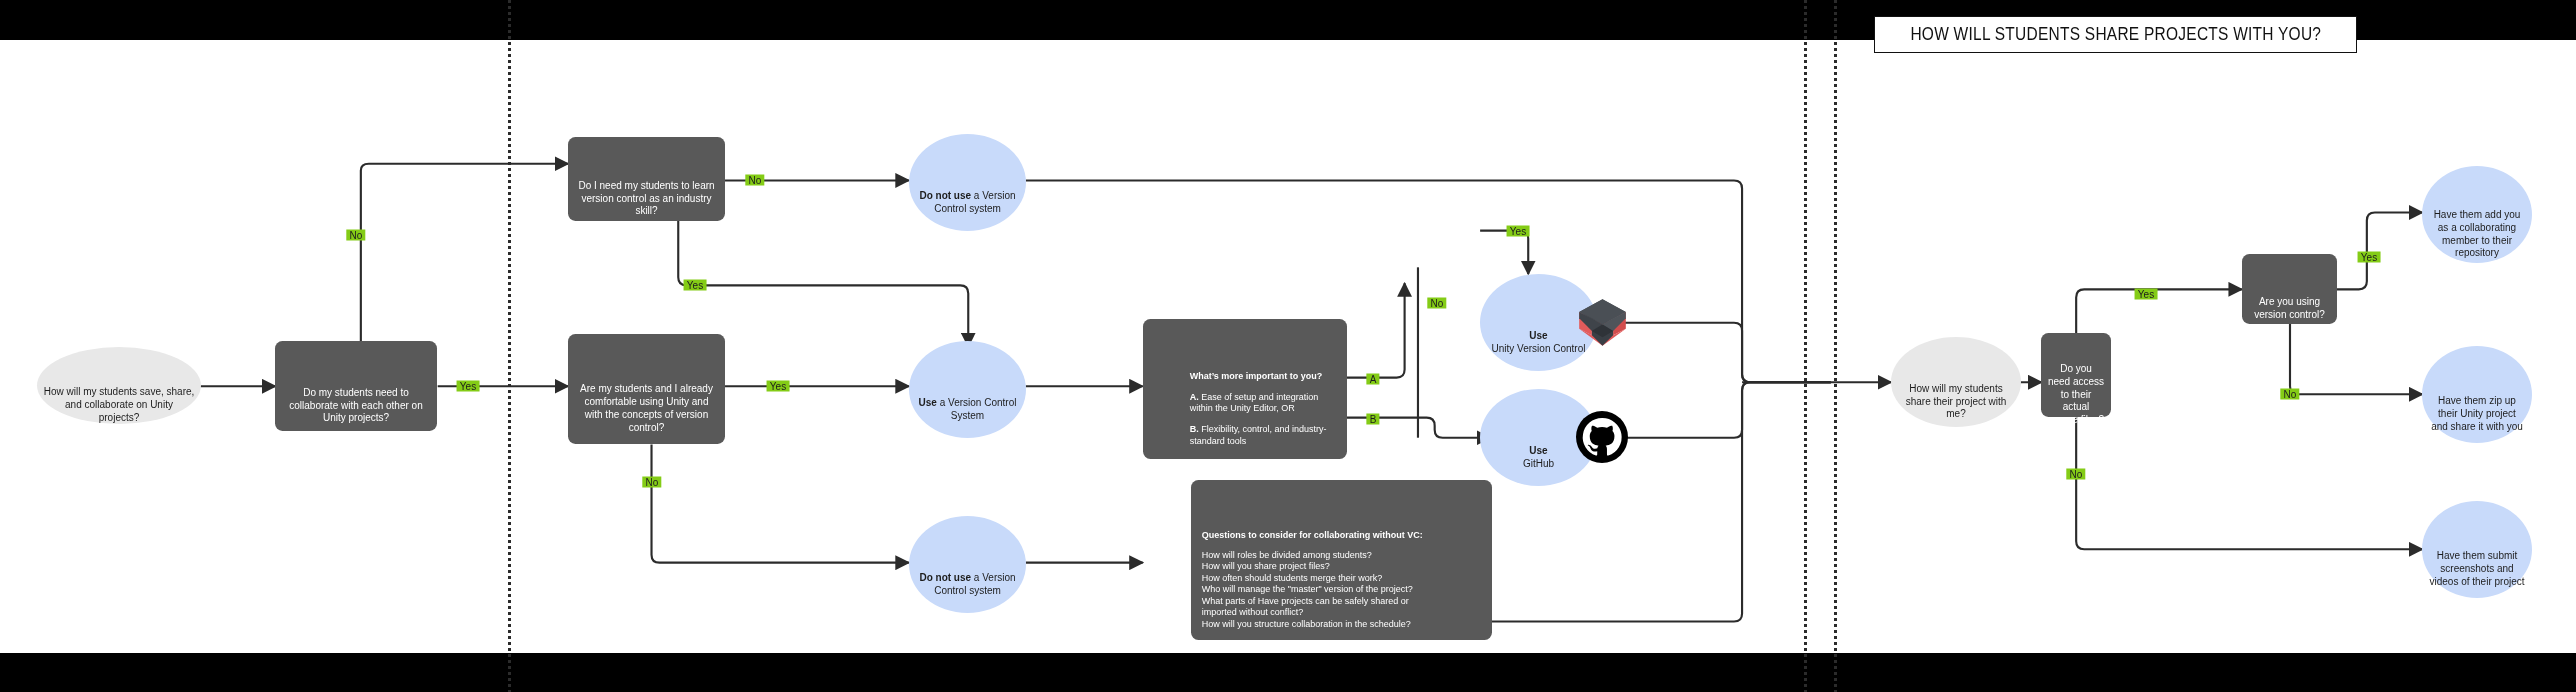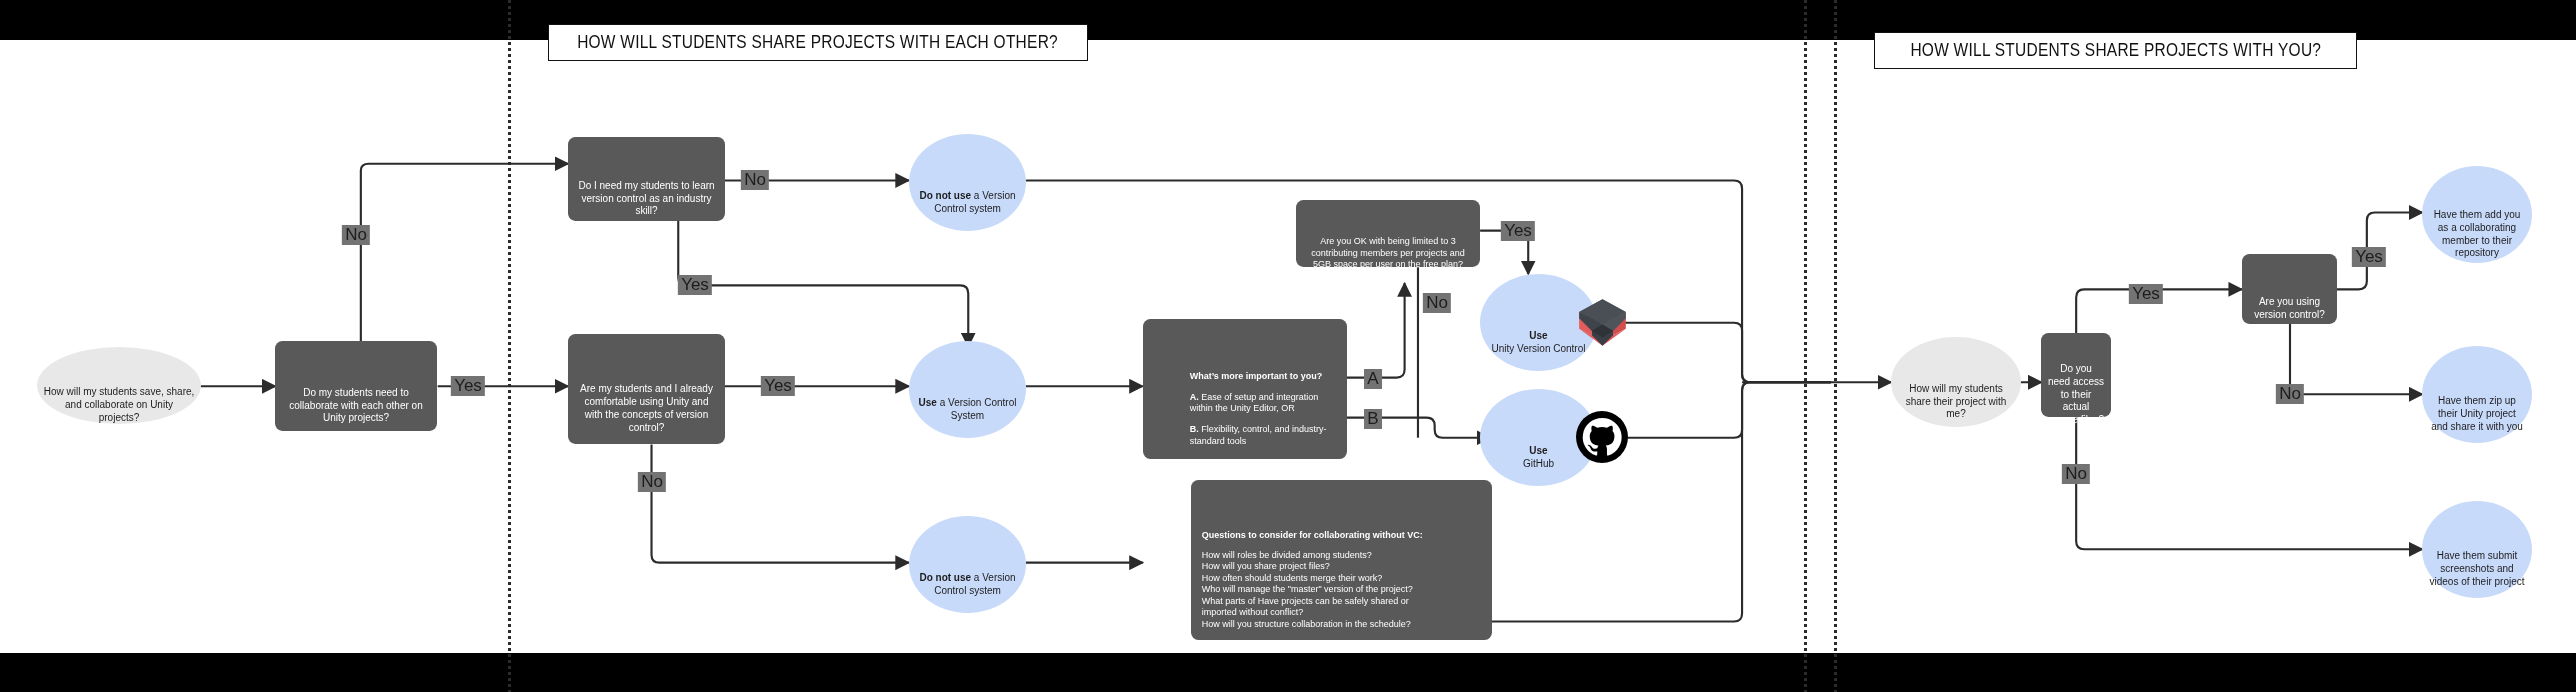--- a/index.html
+++ b/index.html
@@ -31,41 +31,38 @@
   .decision{background:#595959;color:#fff;border-radius:7.4px;font-size:10px;}
   .decision.left-align{justify-content:flex-start;text-align:left;}
   .decision.left-align .inner{padding:0 10.7px;}
   .outcome{background:#c8dafa;color:#1d1d1d;border-radius:50%;font-size:10px;}
   .outcome b{font-weight:700;}
   .decision b{font-weight:700;}
   .tiny{font-size:9px;}
   .smaller{font-size:10px;}
 
   
-  .elabel{position:absolute;font-size:17px;color:#1d1d1d;background:#737373;padding:0 3.3px;
+  .elabel{position:absolute;font-size:10px;color:#1d1d1d;background:#84cc16;padding:0 3.3px;
           transform:translate(-50%,-50%);white-space:nowrap;}
 
   
   .logo{position:absolute;}
 </style>
 </head>
 <body>
 
 <div id="stage">
 
   <div class="canvas-band"></div>
 
   <div class="lane-sep" style="left:508px;"></div>
   <div class="lane-sep" style="left:1804px;"></div>
   <div class="lane-sep" style="left:1834px;"></div>
 
-  <div class="banner" style="left:548px;top:24px;width:538px;height:35px;">
-    <span>HOW WILL STUDENTS SHARE PROJECTS WITH EACH OTHER?</span>
-  </div>
-  <div class="banner" style="left:1874px;top:32px;width:481px;height:35px;">
+  <div class="banner" style="left:1874px;top:16px;width:481px;height:35px;">
     <span>HOW WILL STUDENTS SHARE PROJECTS WITH YOU?</span>
   </div>
 
   <svg id="wires" viewBox="0 0 3855 1037">
     <defs>
       <marker id="ah" viewBox="0 0 10 10" refX="9" refY="5" markerWidth="7" markerHeight="7" orient="auto-start-reverse">
         <path d="M 0 0 L 10 5 L 0 10 z" fill="#2b2b2b"></path>
       </marker>
     </defs>
     <g fill="none" stroke="#2b2b2b" stroke-width="3.2">
@@ -157,23 +154,20 @@
       <div style="font-weight:700;margin-bottom:9.4px;">What’s more important to you?</div>
       <div style="margin-bottom:9.4px;">
         <b>A.</b><span> Ease of setup and integration within the Unity Editor, OR</span>
       </div>
       <div>
         <b>B.</b><span> Flexibility, control, and industry-standard tools</span>
       </div>
     </div>
   </div>
 
-  <div class="node decision" style="left:1296px;top:200px;width:184px;height:67px;">
-    <div class="inner tiny">Are you OK with being limited to 3 contributing members per projects and 5GB space per user on the free plan?</div>
-  </div>
 
   <div class="node outcome" style="left:1480px;top:274px;width:117px;height:97px;">
     <div class="inner">
       <b>Use</b><br>
       <span>Unity Version Control</span>
     </div>
   </div>
 
   <svg class="logo" style="left:1576px;top:296px;" width="53" height="53" viewBox="0 0 100 100">
     <polygon points="50,6 94,30 50,54 6,30" fill="#4a4f55"></polygon>

